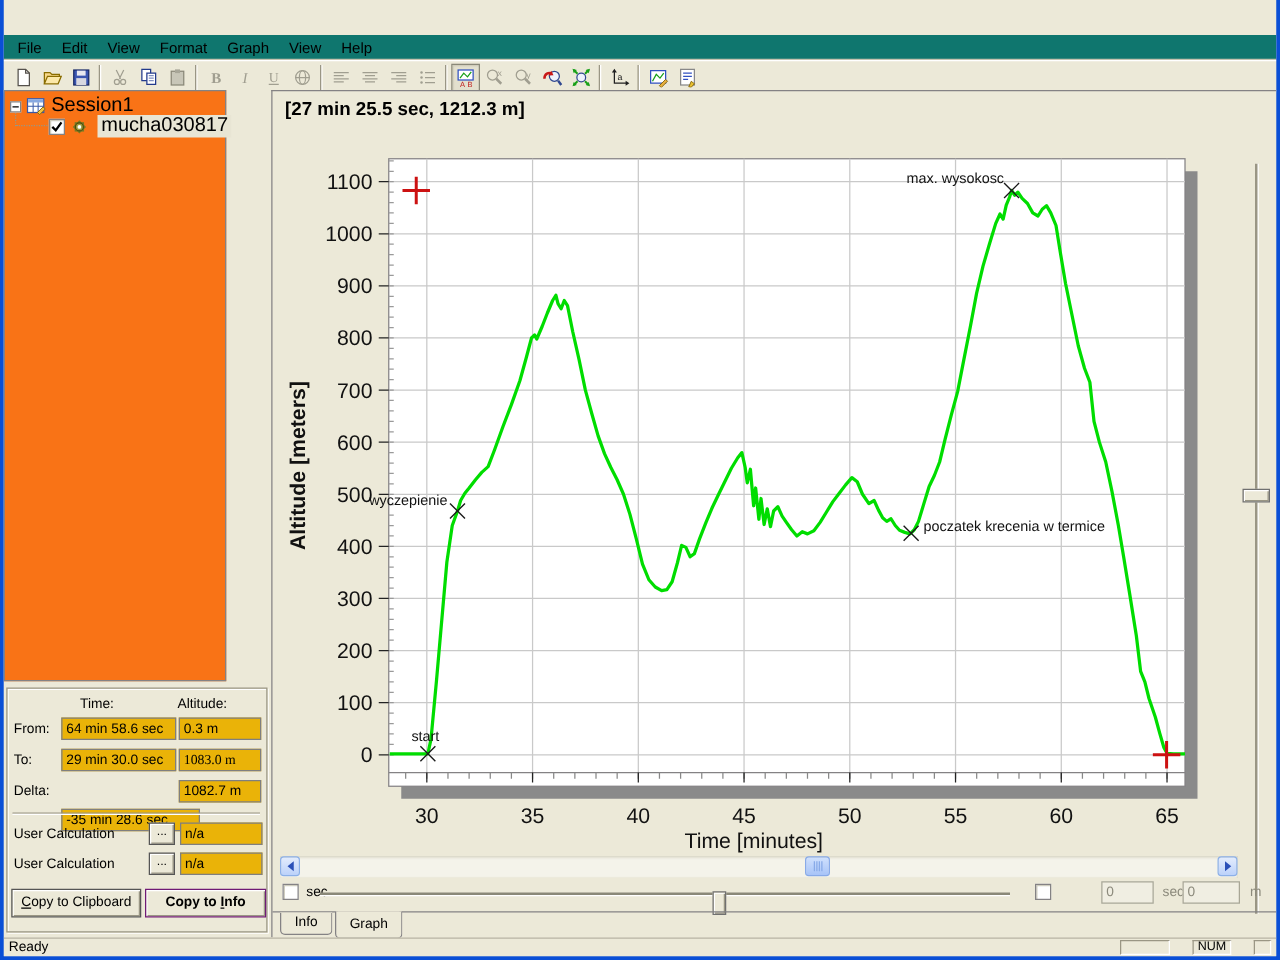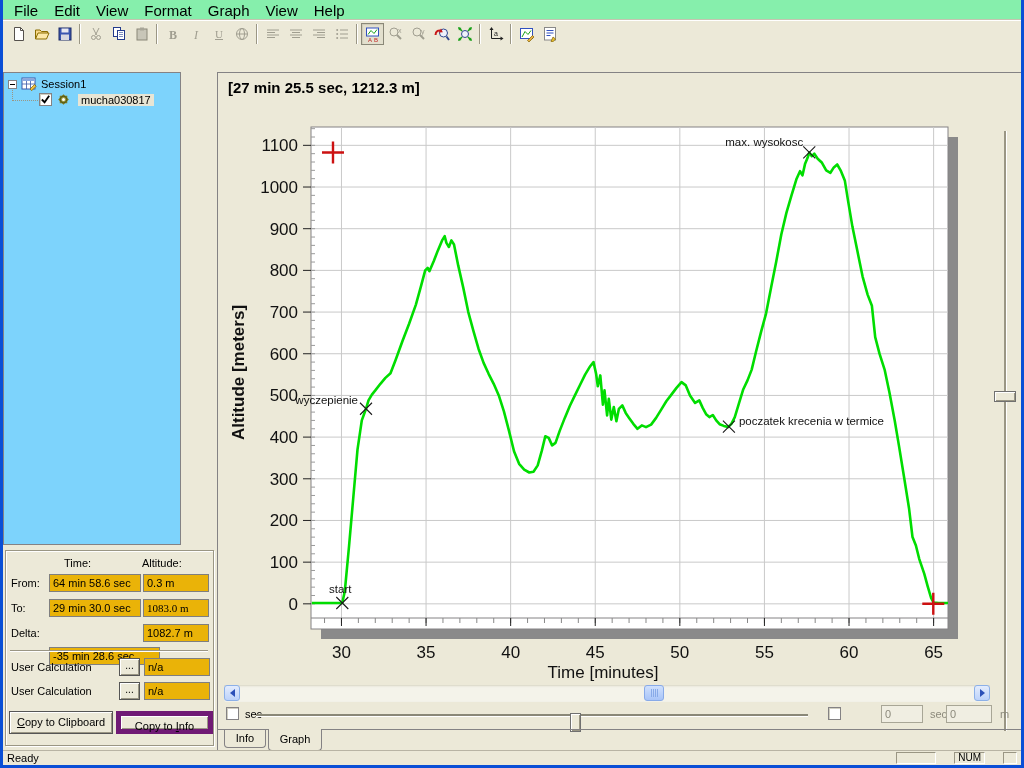--- a/index.html
+++ b/index.html
@@ -14,53 +14,53 @@
     background:linear-gradient(180deg,#5a96f2 0%,#1a5fe8 10%,#0c50e0 45%,#0846c4 86%,#0a51dd 100%);
     display:flex; align-items:center; padding-left:4px; }
   #titlebar .title-text { color:#fff; font-weight:bold; font-size:13px; text-shadow:1px 1px 1px #00257a; margin-left:4px; }
   #win-buttons { position:absolute; right:4px; top:3px; display:flex; gap:2px; }
   .winbtn { width:21px; height:21px; border:1px solid #fff; border-radius:3px; color:#fff;
     display:flex; align-items:center; justify-content:center; font-size:12px; font-weight:bold;
     background:linear-gradient(180deg,#8cb4f4 0%,#3a74e0 30%,#2054c8 100%); }
   .winbtn.close { background:linear-gradient(180deg,#f0a088 0%,#e05038 40%,#c03018 100%); font-size:14px; }
 
   
-  #menubar { height:20px; display:flex; align-items:center; padding-left:3px; background:#86efac; font-size:15px; }
+  #menubar { height:20px; display:flex; align-items:center; padding-left:3px; background:#0f766e; font-size:12px;margin-top:28px; }
   .menu-item { padding:2px 8px; }
 
   
   #toolbar { height:26px; display:flex; align-items:center; padding-left:4px; background:#ece9d8;
              border-top:1px solid #fff; box-shadow:0 -1px 0 #c6c3b0; }
   .tb-btn { width:23px; height:22px; display:flex; align-items:center; justify-content:center; border:1px solid transparent; }
   .tb-btn.pressed { border:1px solid #8a8878; background:#e3e0ce; box-shadow:inset 1px 1px 1px #cfccba; }
   .tb-sep { width:2px; height:20px; border-left:1px solid #9a9684; border-right:1px solid #fff; margin:0 3px; }
 
   
   #main { position:absolute; top:72px; left:0; width:1018px; height:678px; }
   #left-col { position:absolute; left:0; top:0; width:214px; height:678px; background:#ece9d8; }
-  #tree-panel { position:absolute; left:0; top:0; width:178px; height:473px; background:#7dd3fc; border:1px solid #848284; font-size:11px; }
+  #tree-panel { position:absolute; left:0; top:0; width:178px; height:473px; background:#f97316; border:1px solid #848284; font-size:16px; }
   .tree-row { position:absolute; display:flex; align-items:center; }
   #expand-box { width:9px; height:9px; border:1px solid #848284; background:#fff; position:relative; }
   #expand-box::after { content:""; position:absolute; left:1px; top:3px; width:5px; height:1px; background:#000; }
   .tree-connector { position:absolute; left:8px; top:17px; width:26px; height:11px;
                     border-left:1px dotted #9a9684; border-bottom:1px dotted #9a9684; }
   #tree-checkbox { width:13px; height:13px; background:#fff; border:1px solid #848284; box-shadow:inset 1px 1px 0 #d0cec0; display:flex; align-items:center; justify-content:center; }
   #tree-item-label { background:#e8e5d4; padding:0 3px; margin-left:3px; }
 
   
   #stats-box { position:absolute; left:2px; top:478px; width:209px; height:196px;
                border:1px solid #9a9684; box-shadow:inset 1px 1px 0 #fff, 1px 1px 0 #fff; font-size:11px; }
   .sb-abs { position:absolute; }
   .stat-field { position:absolute; height:18px; border:1px solid #7f7f7f; background:#eab308; padding:2px 3px; font-size:11px; }
   .sep-line { position:absolute; left:4px; width:198px; height:2px; border-top:1px solid #9a9684; border-bottom:1px solid #fff; }
   .dots-btn { position:absolute; width:21px; height:18px; background:#ece9d8; border:1px solid #555;
               box-shadow:inset 1px 1px 0 #fff, inset -1px -1px 0 #9a9684; text-align:center; font-size:10px; line-height:14px; }
   .copy-btn { position:absolute; height:23px; background:#ece9d8; border:1px solid #555;
               box-shadow:inset 1px 1px 0 #fff, inset -1px -1px 0 #9a9684; font-size:11px; text-align:center; padding-top:4px; }
-  .copy-btn.default { border:5px solid #701a75; }
+  .copy-btn.default { border:1px solid #701a75;font-weight:bold; }
   .ukey { text-decoration:underline; }
 
   
   #graph-pane { position:absolute; left:214px; top:0; width:804px; height:678px; background:#ece9d8;
                 border-left:1px solid #848284; border-top:1px solid #848284; }
   #readout { position:absolute; left:10px; top:6px; font-size:15px; font-weight:bold; }
   #chart-wrap { position:absolute; left:0; top:0; width:803px; height:610px; }
 
   
   #v-slider { position:absolute; left:776px; top:58px; width:22px; height:600px; }

